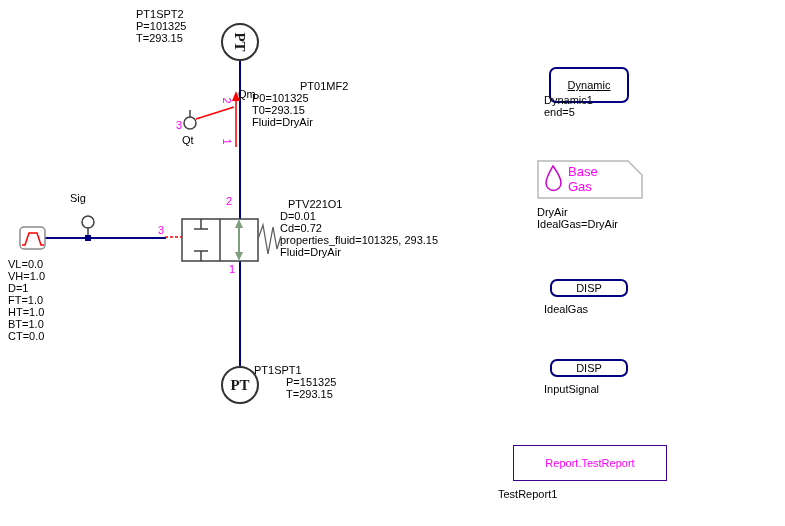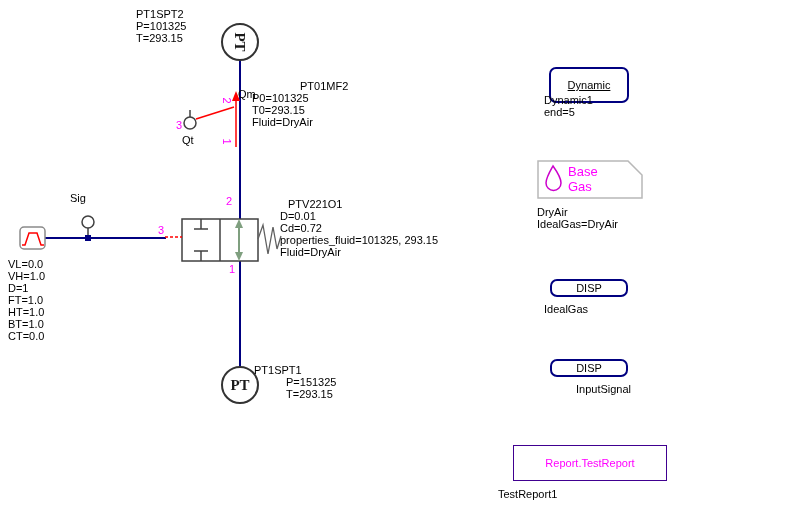--- a/index.html
+++ b/index.html
@@ -139,20 +139,20 @@
   <div class="lbl" style="left:537px; top:218px;">IdealGas=DryAir</div>
 
   <div class="btn" style="left:550px; top:279px; width:78px; height:18px;">
     <span>DISP</span>
   </div>
   <div class="lbl" style="left:544px; top:303px;">IdealGas</div>
 
   <div class="btn" style="left:550px; top:359px; width:78px; height:18px;">
     <span>DISP</span>
   </div>
-  <div class="lbl" style="left:544px; top:383px;margin-left:32px;">InputSignal</div>
+  <div class="lbl" style="left:544px; top:383px;">InputSignal</div>
 
   <div class="report-box" style="left:513px; top:445px; width:154px; height:36px;">
     <span>Report.TestReport</span>
   </div>
   <div class="lbl" style="left:498px; top:488px;">TestReport1</div>
 
 </div>
 
 </body></html>

